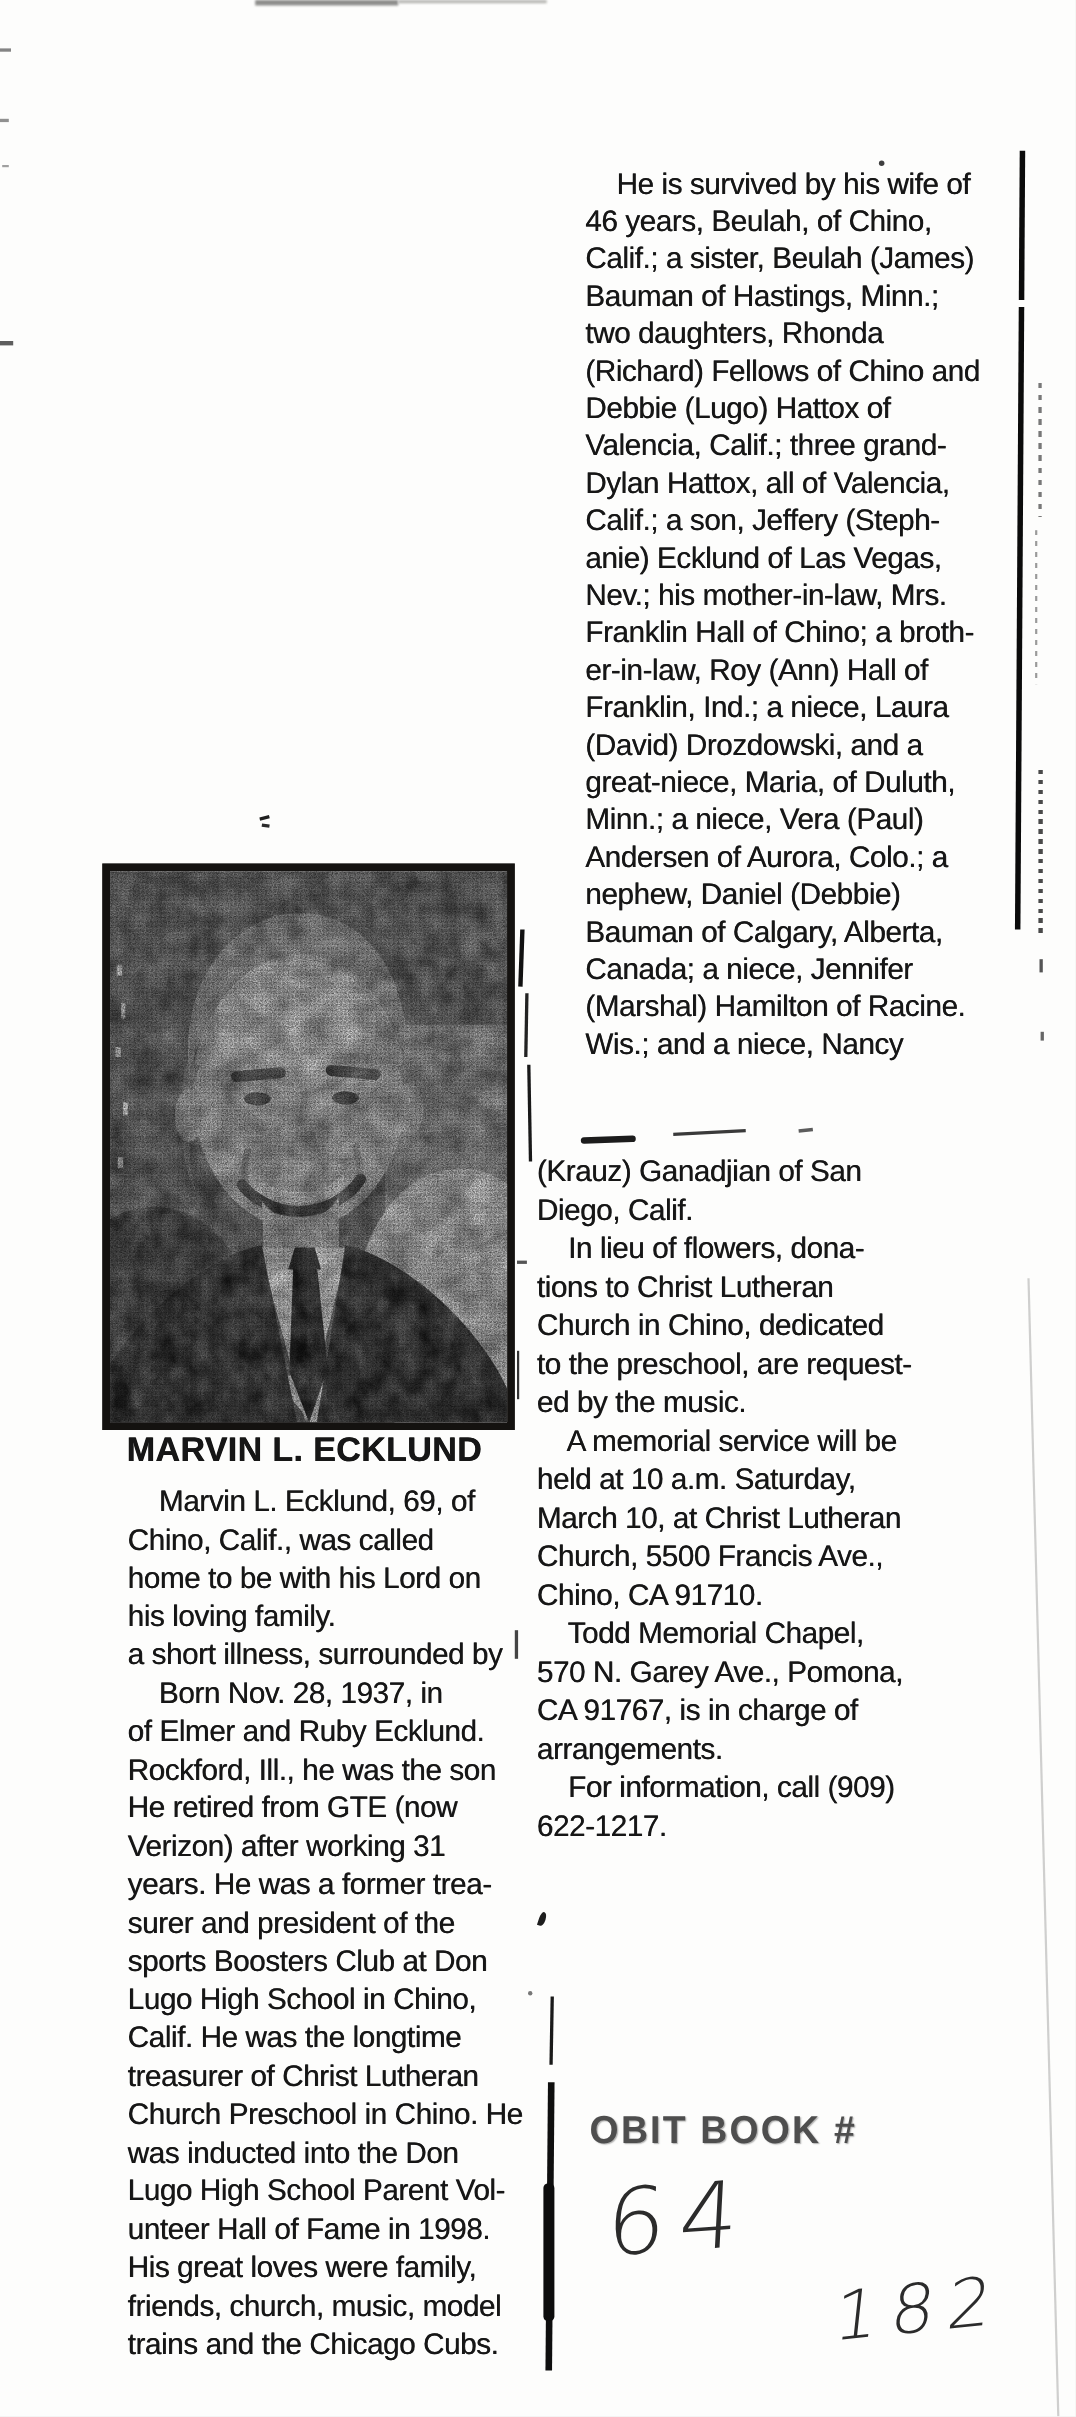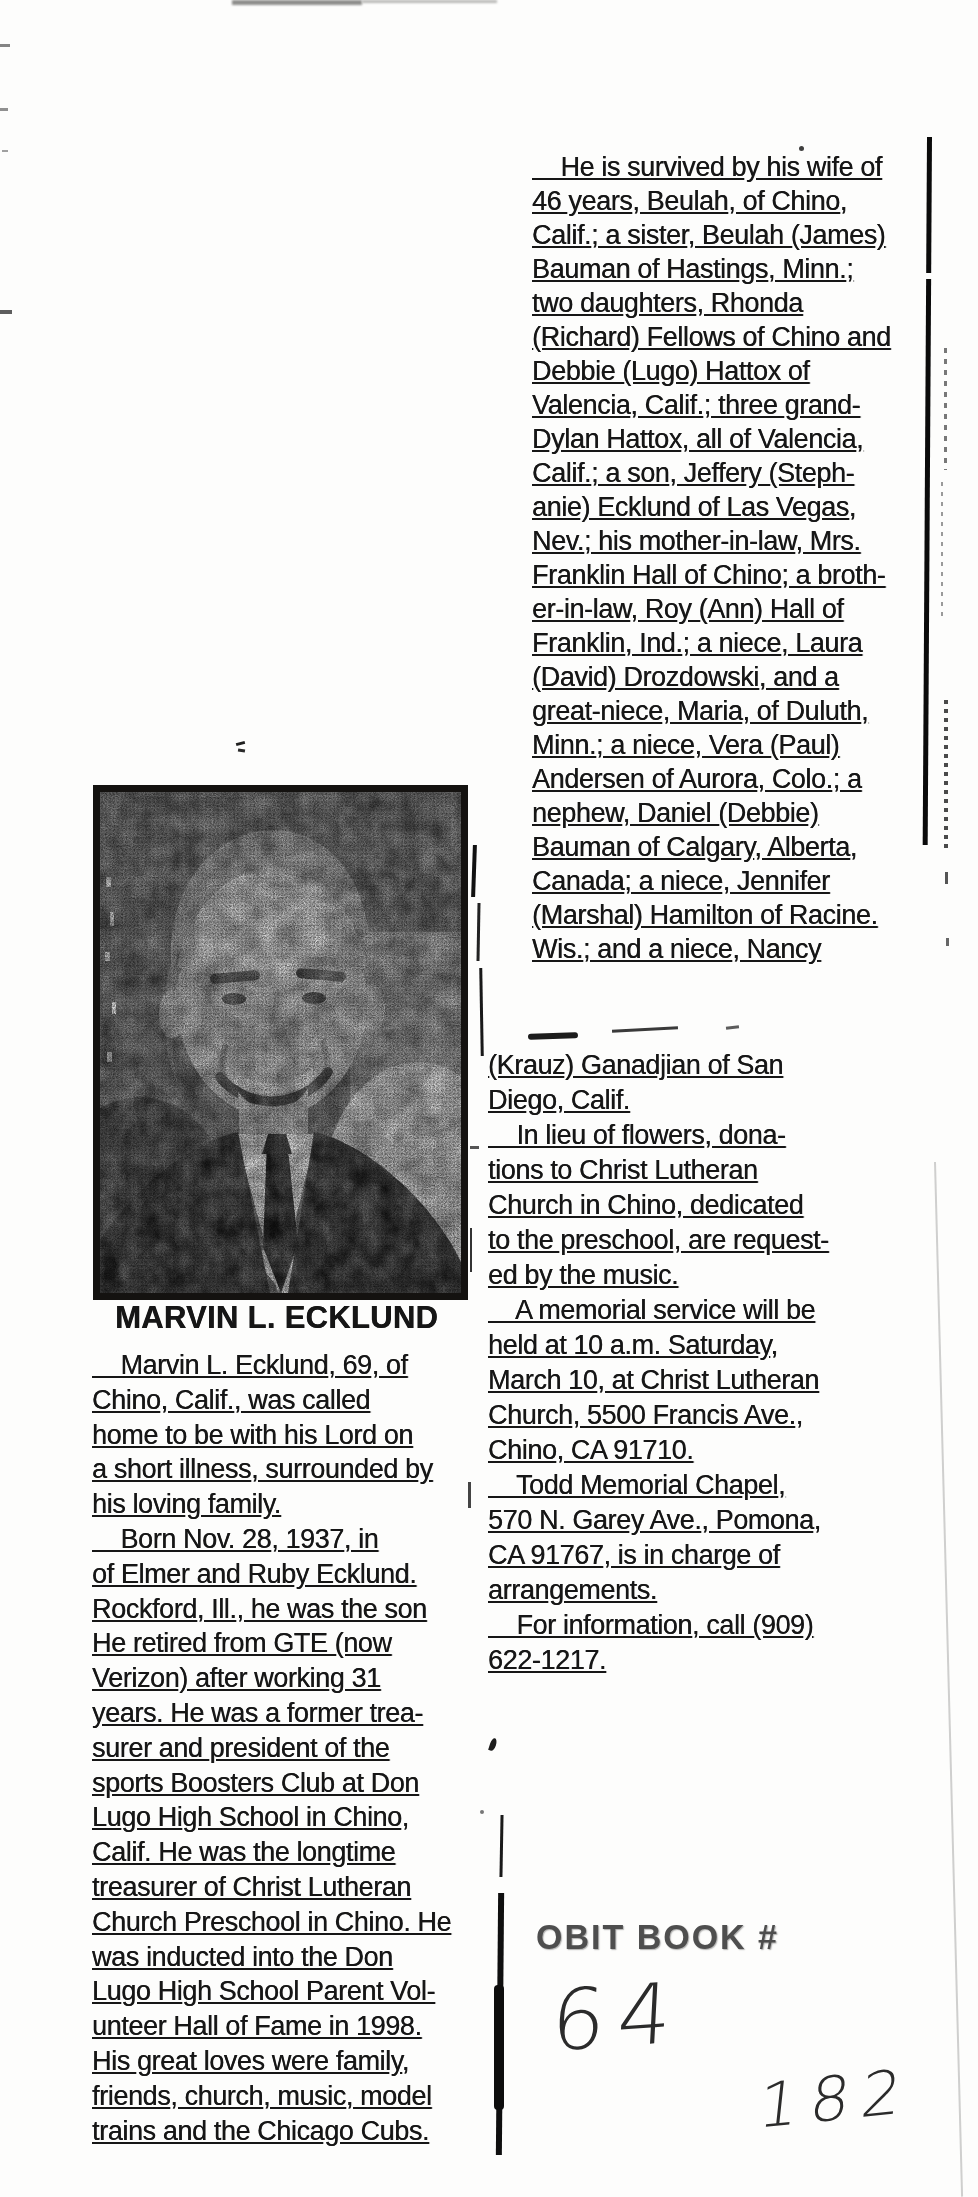--- a/index.html
+++ b/index.html
@@ -2,30 +2,30 @@
 <html style="--paper: #fdfdfc; --ink: #161616; --stamp: #4e4e4e; --pen: #2b2b2b;"><head>
 <meta charset="utf-8">
 <style>
   html,body { margin:0; padding:0; background:#e8e8e6; }
   .page {
     position:relative; width:978px; height:2197px; margin:0 auto;
     background:var(--paper,#fdfdfc); overflow:hidden;
     font-family:"Liberation Sans", sans-serif; color:var(--ink,#161616);
   }
   
-  .col { position:absolute;text-decoration:underline; }
+  .col { position:absolute; }
   .line {
     white-space:pre; font-size:27px; letter-spacing:-0.4px;
     text-shadow:0.35px 0 0 rgba(10,10,10,.85);
   }
   .col-right-top   { left:532px; top:150px; }
   .col-right-top .line   { line-height:34px; }
   .col-right-bottom{ left:488px; top:1048px; }
   .col-right-bottom .line{ line-height:35px; }
-  .col-left        { left:92px; top:1348px; }
+  .col-left        { left:116px; top:1348px; }
   .col-left .line        { line-height:34.8px; }
   .headline {
     position:absolute; left:115px; top:1300px; margin:0;
     font-size:31px; font-weight:bold; letter-spacing:0.3px;
     white-space:nowrap; text-shadow:0.4px 0 0 #111;
   }
   
   .photo {
     position:absolute; left:93px; top:785px; width:375px; height:515px;
     margin:0; box-sizing:border-box; border:7px solid #141210;
@@ -188,22 +188,22 @@
       <rect width="361" height="501" filter="url(#grainN)" opacity="0.5"></rect>
     </svg>
   </figure>
 
   <h1 class="headline">MARVIN L. ECKLUND</h1>
 
   <section class="col col-left">
       <div class="line">    Marvin L. Ecklund, 69, of</div>
       <div class="line">Chino, Calif., was called</div>
       <div class="line">home to be with his Lord on</div>
+      <div class="line">his loving family.</div>
       <div class="line">a short illness, surrounded by</div>
-      <div class="line">his loving family.</div>
       <div class="line">    Born Nov. 28, 1937, in</div>
       <div class="line">of Elmer and Ruby Ecklund.</div>
       <div class="line">Rockford, Ill., he was the son</div>
       <div class="line">He retired from GTE (now</div>
       <div class="line">Verizon) after working 31</div>
       <div class="line">years. He was a former trea-</div>
       <div class="line">surer and president of the</div>
       <div class="line">sports Boosters Club at Don</div>
       <div class="line">Lugo High School in Chino,</div>
       <div class="line">Calif. He was the longtime</div>

